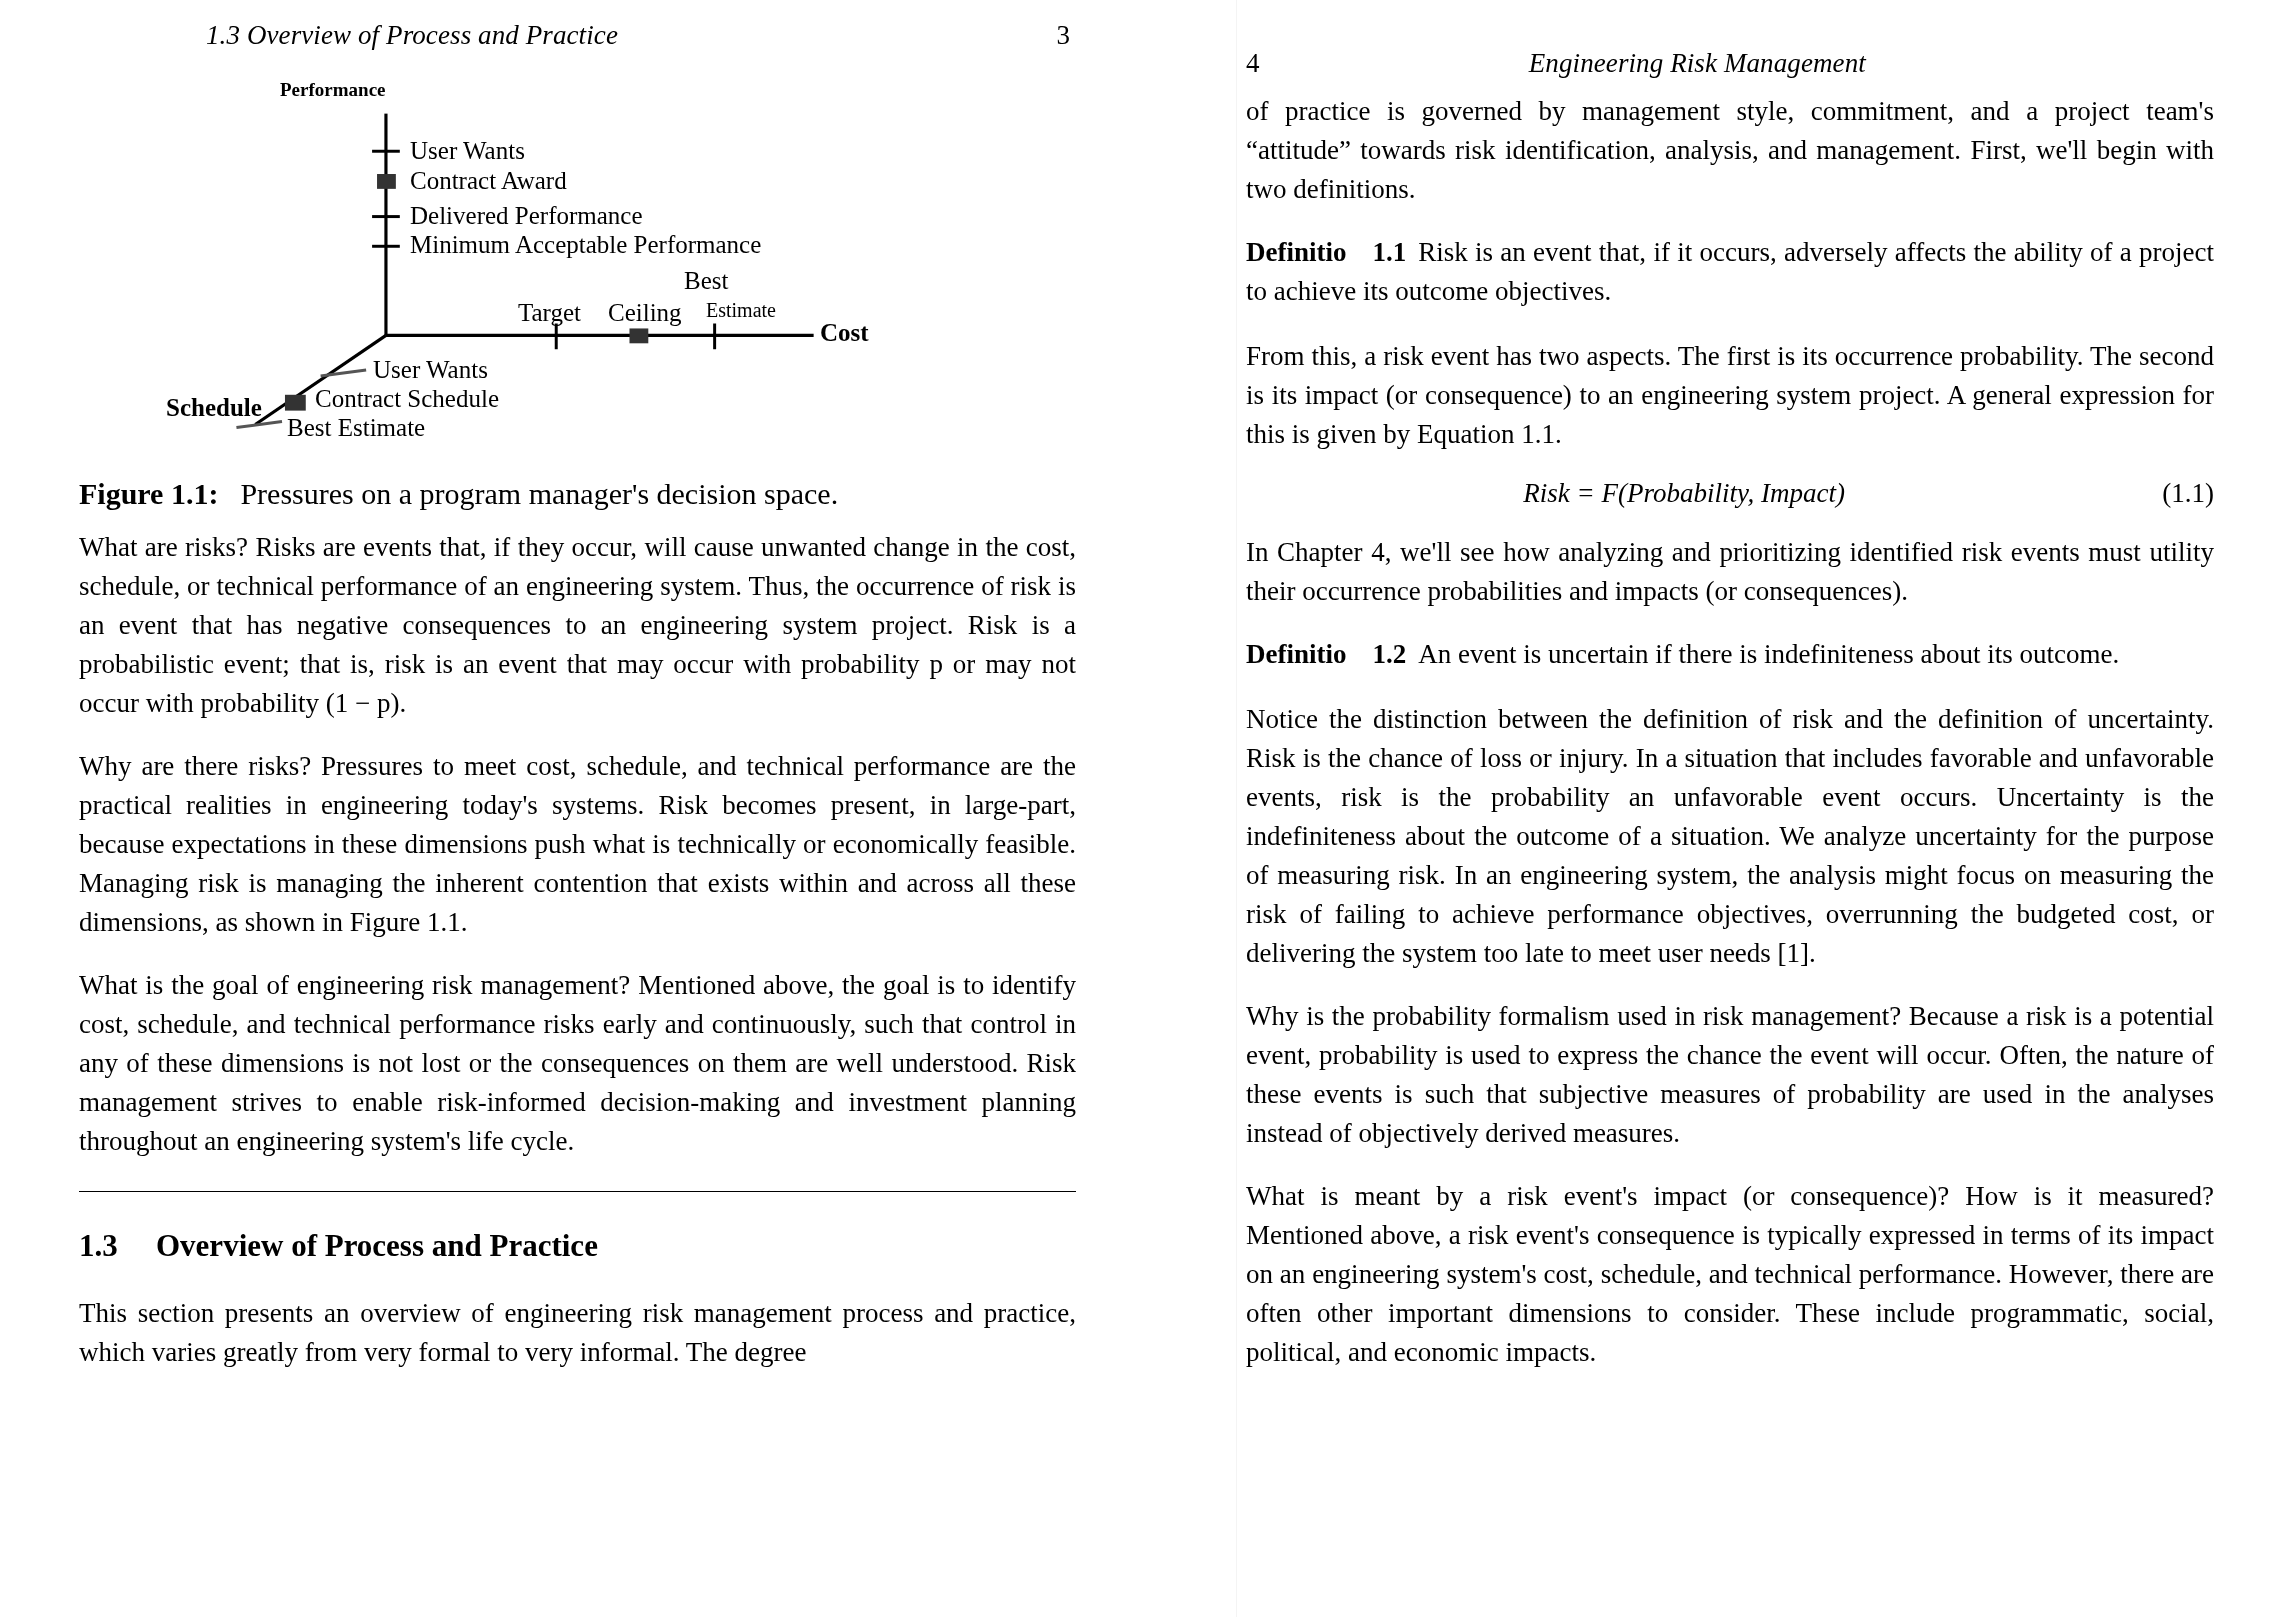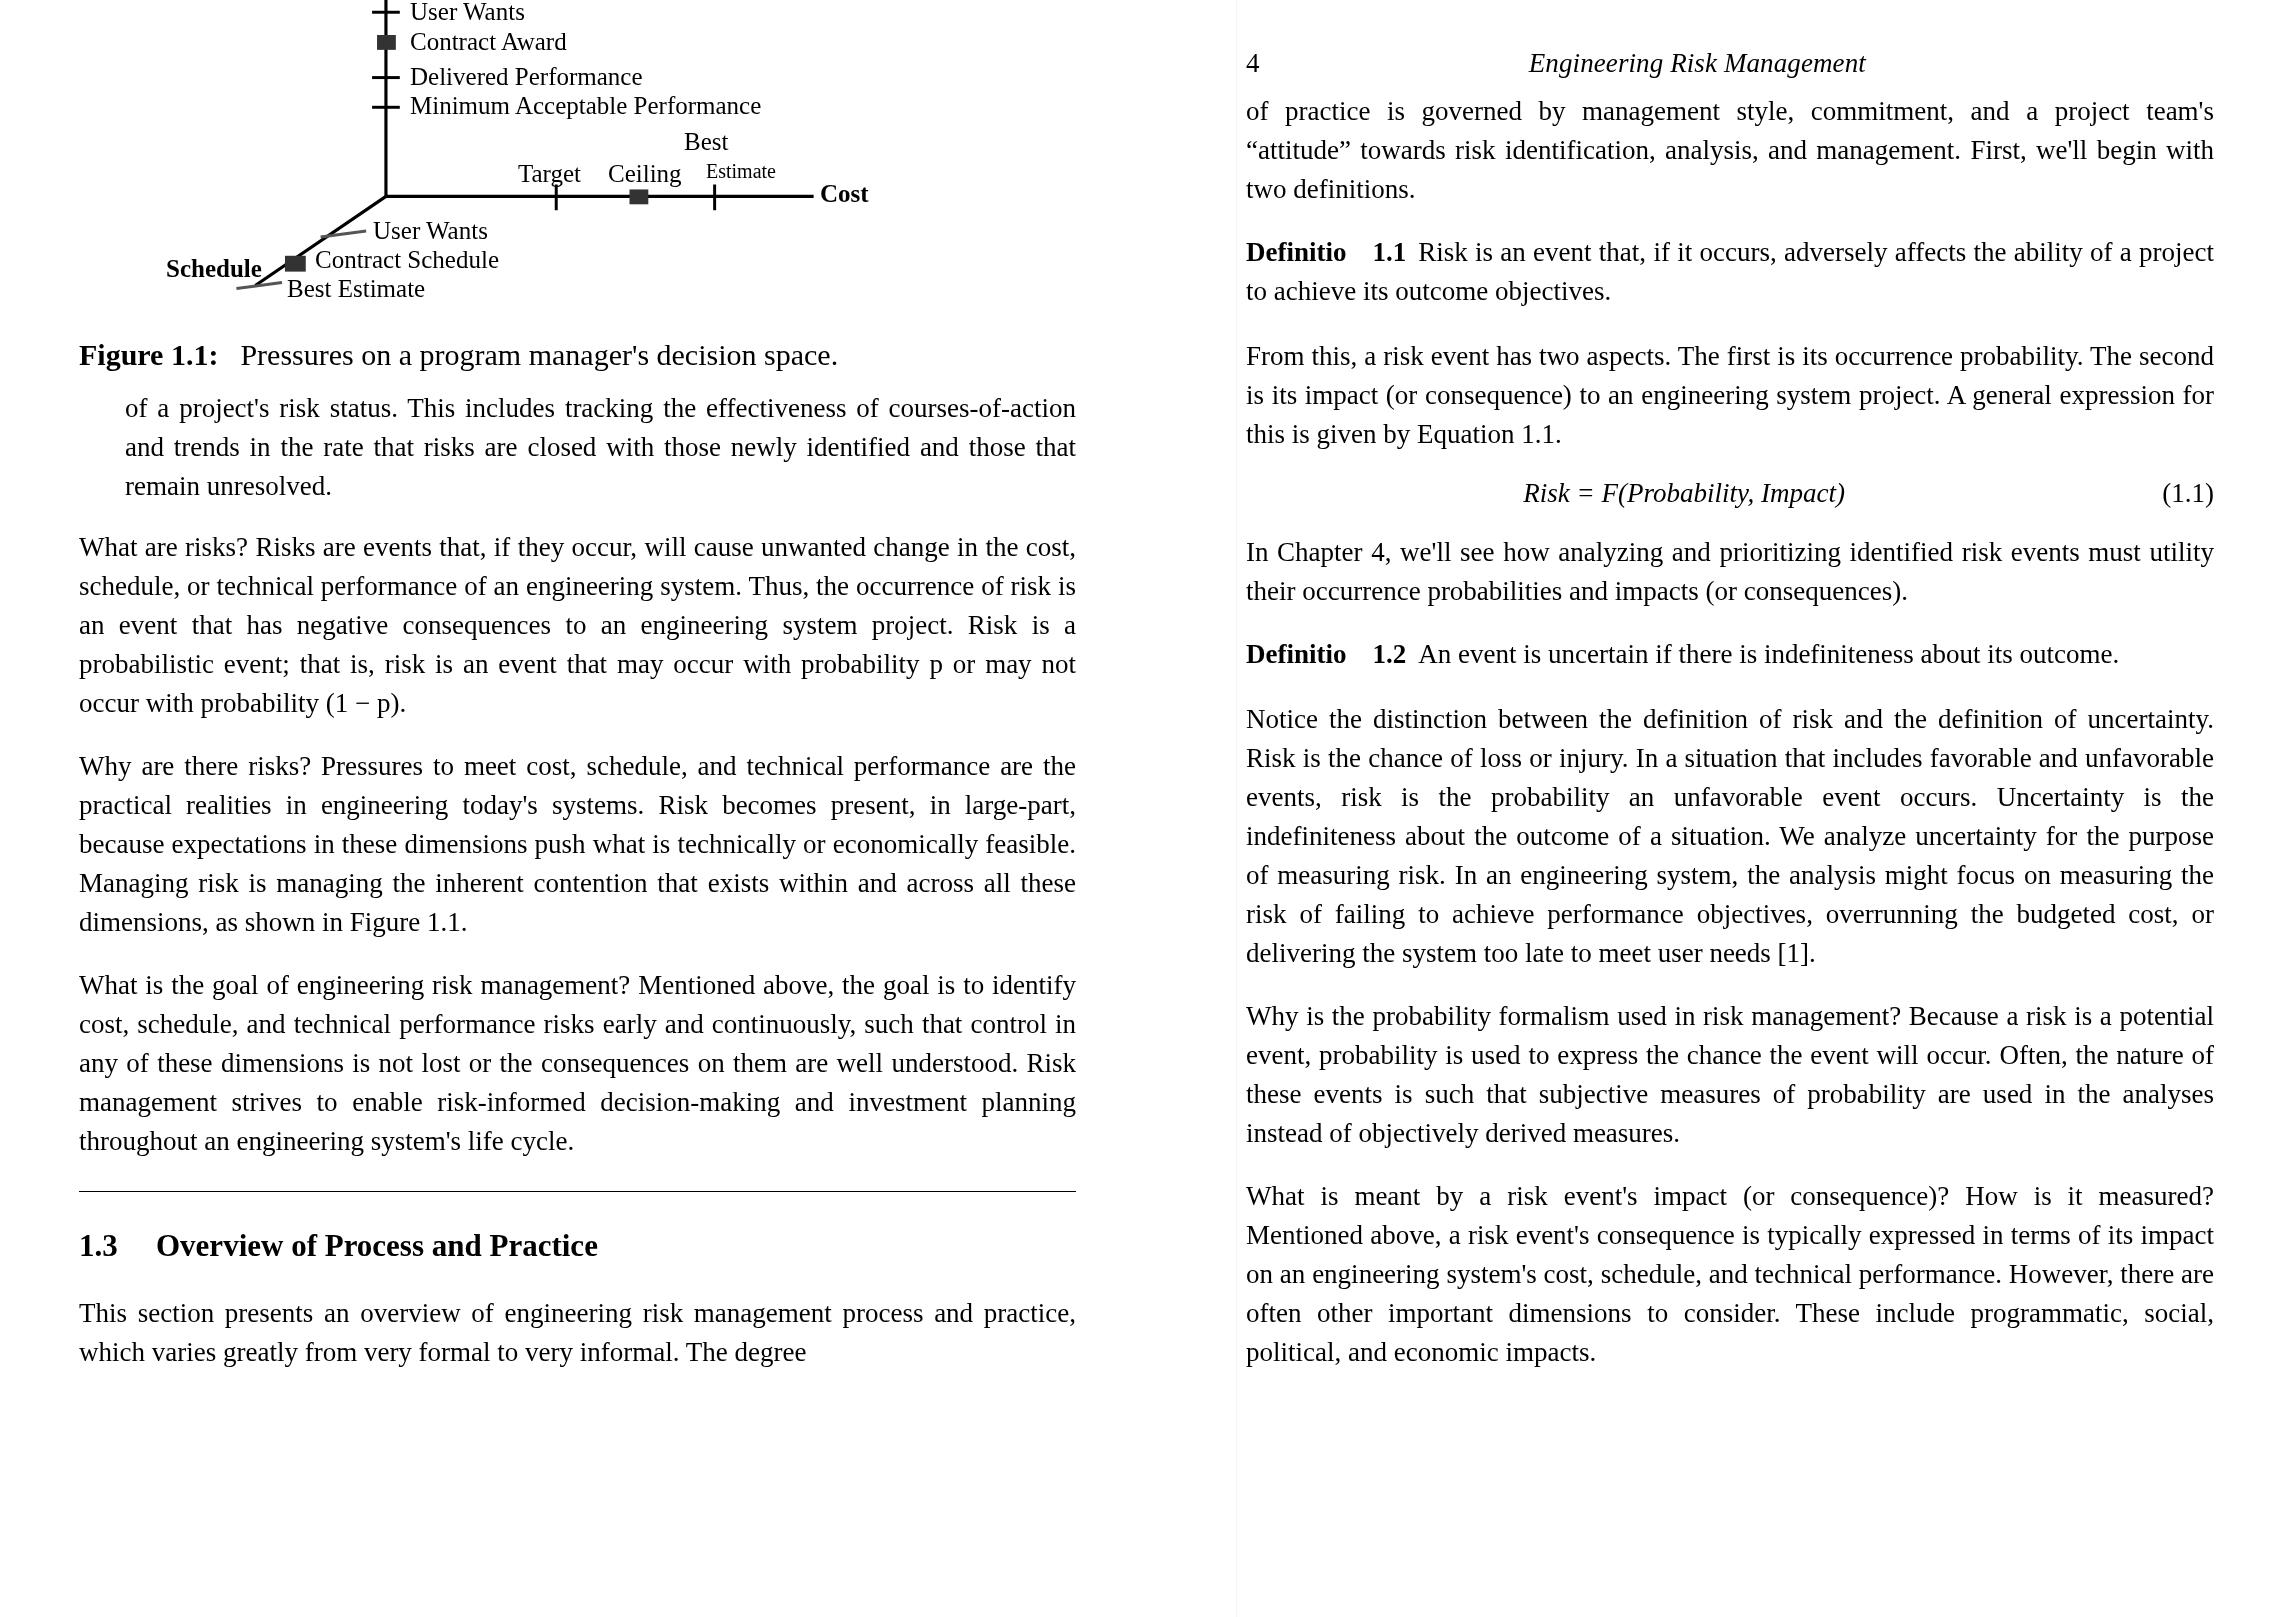--- a/index.html
+++ b/index.html
@@ -227,21 +227,20 @@
         <div style="position:absolute;left:236px;top:309px;font-size:25px;">Contract Schedule</div>
         <div style="position:absolute;left:208px;top:338px;font-size:25px;">Best Estimate</div>
       </div>
 
       <div class="figcaption">
         <span class="figlabel">Figure 1.1:</span><span class="figtext">Pressures on a program manager's decision space.</span>
       </div>
 
       <div class="spacer-sm"></div>
 
-      <p class="body first-indent">of a project's risk status. This includes tracking the effectiveness of courses-of-action and trends in the rate that risks are closed with those newly identified and those that remain unresolved.</p>
       <p class="body">What are risks? Risks are events that, if they occur, will cause unwanted change in the cost, schedule, or technical performance of an engineering system. Thus, the occurrence of risk is an event that has negative consequences to an engineering system project. Risk is a probabilistic event; that is, risk is an event that may occur with probability p or may not occur with probability (1 − p).</p>
       <p class="body">Why are there risks? Pressures to meet cost, schedule, and technical performance are the practical realities in engineering today's systems. Risk becomes present, in large-part, because expectations in these dimensions push what is technically or economically feasible. Managing risk is managing the inherent contention that exists within and across all these dimensions, as shown in Figure 1.1.</p>
       <p class="body">What is the goal of engineering risk management? Mentioned above, the goal is to identify cost, schedule, and technical performance risks early and continuously, such that control in any of these dimensions is not lost or the consequences on them are well understood. Risk management strives to enable risk-informed decision-making and investment planning throughout an engineering system's life cycle.</p>
 
       <hr class="rule">
 
       <h2 class="section">
         <span class="secnum">1.3</span>
         <span>Overview of Process and Practice</span>
       </h2>

